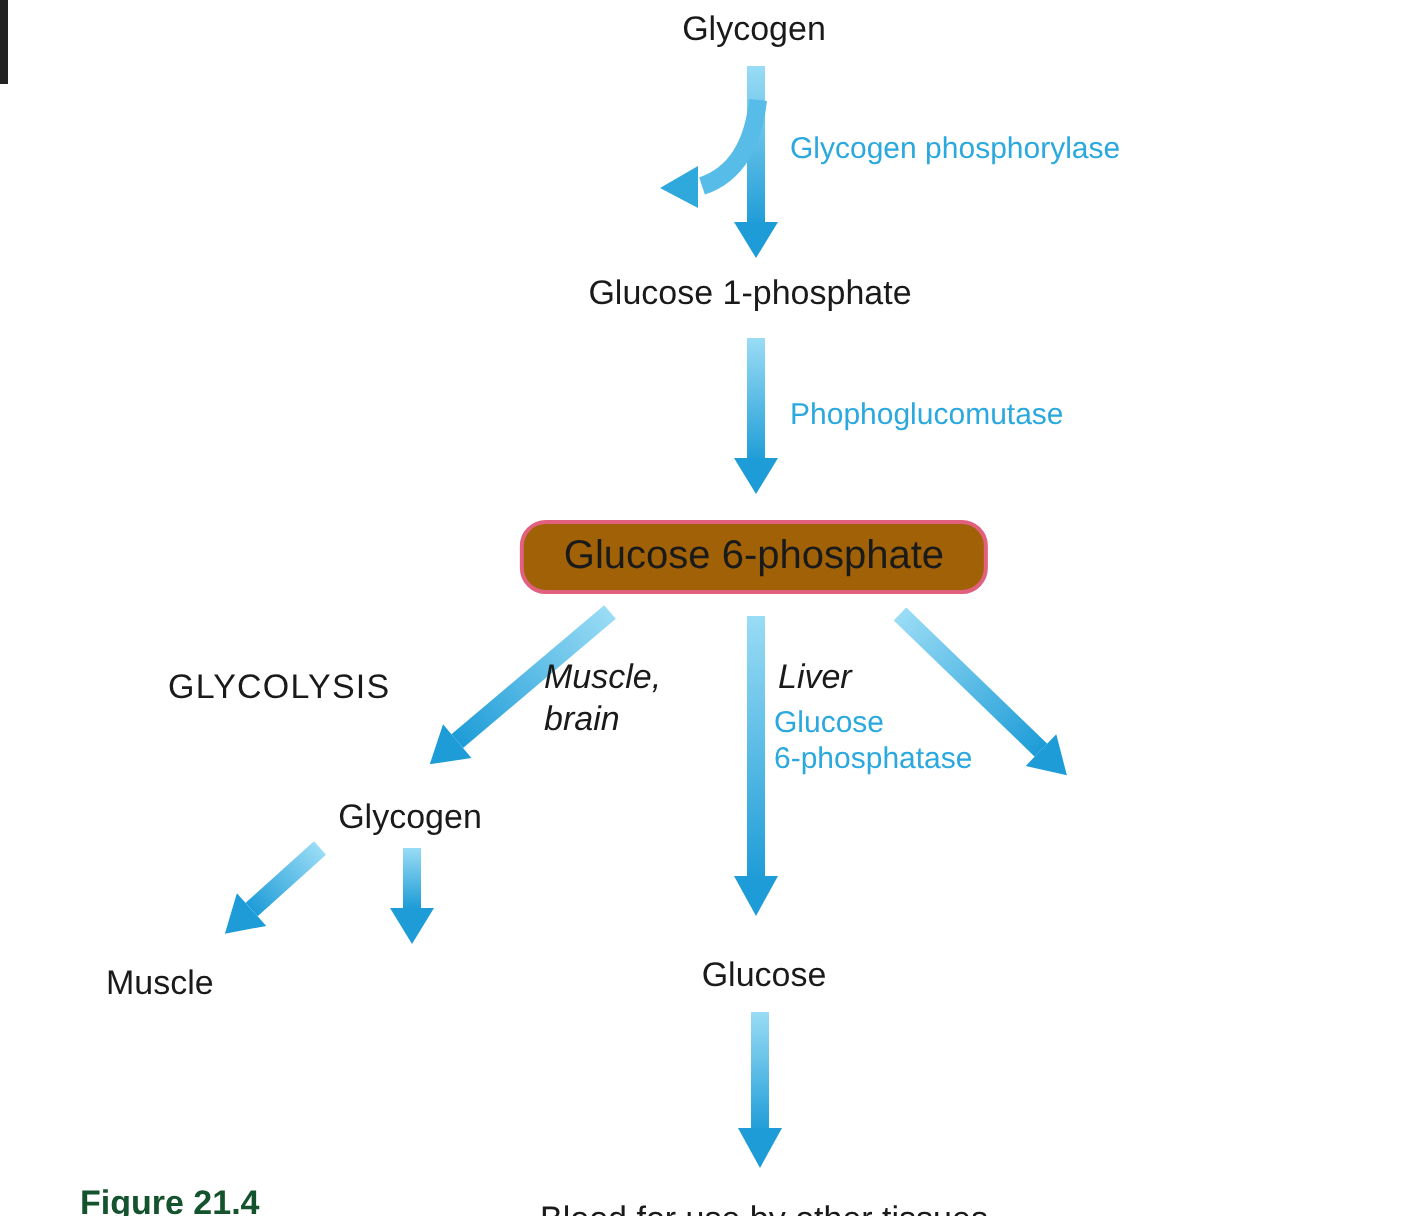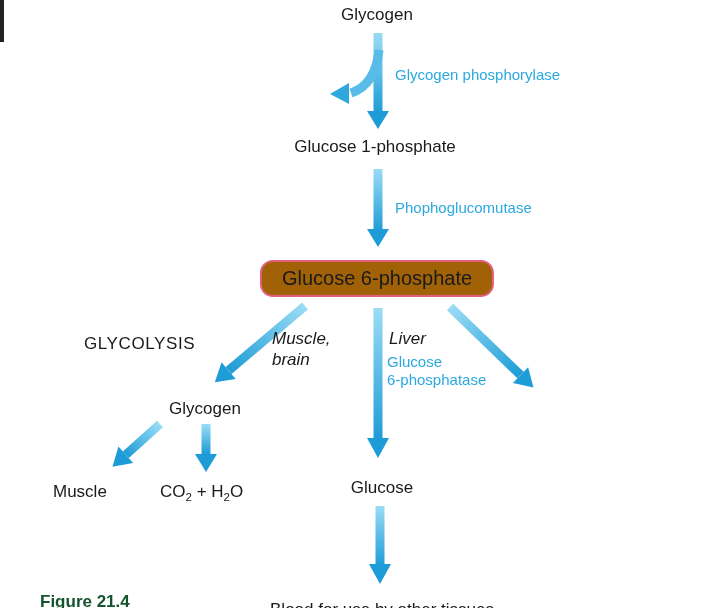--- a/index.html
+++ b/index.html
@@ -102,23 +102,20 @@
 
   <div class="label enzyme multiline" style="left:387px;top:353px">Glucose
 6-phosphatase</div>
 
 
   <div class="label centered" style="left:205px;top:399px">Glycogen</div>
 
 
   <div class="label" style="left:53px;top:482px">Muscle</div>
 
-  <div class="label" style="left:160px;top:482px">
-    <span>CO</span><sub>2</sub><span> + H</span><sub>2</sub><span>O</span>
-  </div>
 
   <div class="label centered" style="left:382px;top:478px">Glucose</div>
 
   <div class="label centered" style="left:382px;top:600px">Blood for use by other tissues</div>
 
   <div class="caption" style="left:40px;top:592px">Figure 21.4</div>
 
   <div class="edge-mark"></div>
 
 </div>

